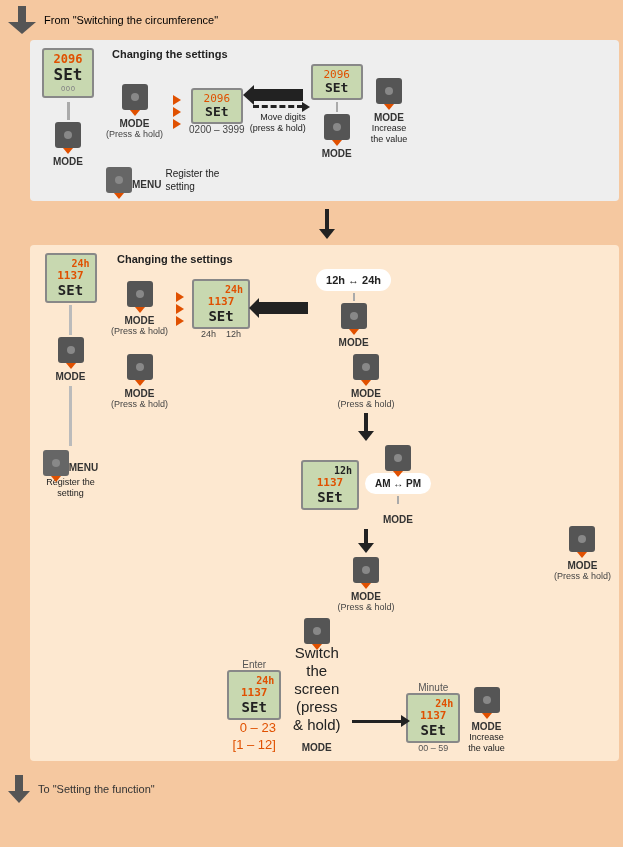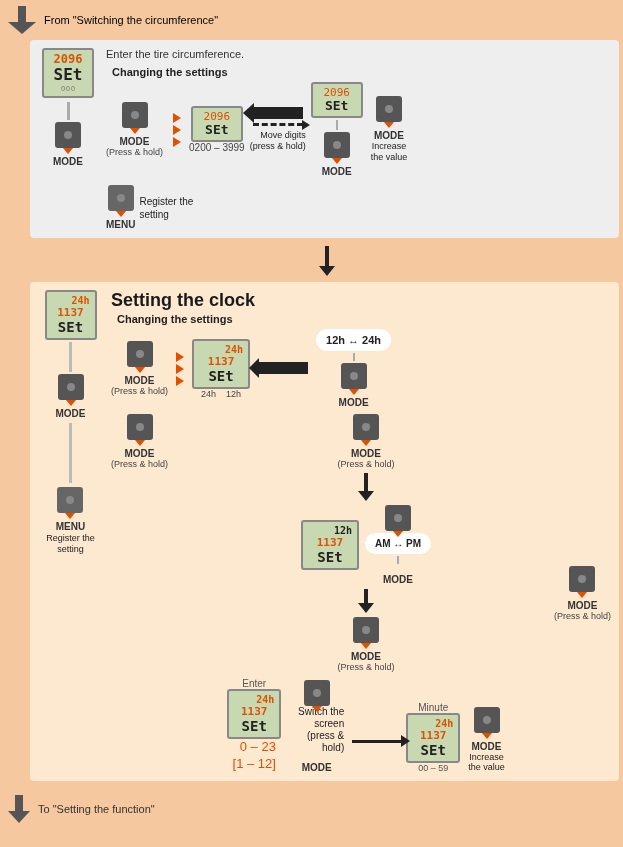--- a/index.html
+++ b/index.html
@@ -239,21 +239,21 @@
       width: 0;
       height: 0;
       border-top: 5px solid transparent;
       border-bottom: 5px solid transparent;
       border-left: 8px solid #e05000;
     }
 
     
     .menu-btn {
       display: flex;
-      flex-direction: column;
+      flex-direction: row;
       align-items: center;
     }
 
     
     .press-hold {
       font-size: 9px;
       color: #444;
     }
   </style>
 </head>
@@ -281,21 +281,20 @@
         <div style="height:18px; width:3px; background:#aaa; margin: 0 auto;"></div>
         <div class="mode-btn" style="margin-top:2px;">
           <div class="mode-btn-icon">
             <div class="orange-arrow"></div>
           </div>
           <div class="mode-label">MODE</div>
         </div>
       </div>
 
       <div class="sub-section-inner">
-        <div class="section-subtitle">Enter the tire circumference.</div>
         <div class="changing-label">Changing the settings</div>
 
         <div style="display:flex; align-items:center; flex-wrap:wrap; gap:4px; margin-top:4px;">
 
           <div class="col" style="margin-right:2px;">
             <div class="mode-btn-icon">
               <div class="orange-arrow"></div>
             </div>
             <div class="mode-label">MODE</div>
             <div class="press-hold">(Press &amp; hold)</div>
@@ -390,21 +389,20 @@
         <div class="menu-btn col">
           <div class="mode-btn-icon" style="background:#666;">
             <div class="orange-arrow"></div>
           </div>
           <div class="mode-label">MENU</div>
         </div>
         <div style="font-size:9px; color:#222; text-align:center; line-height:1.2; margin-top:1px;">Register the<br>setting</div>
       </div>
 
       <div class="sub-section-inner">
-        <div class="section-title">Setting the clock</div>
         <div class="changing-label">Changing the settings</div>
 
         <div style="display:flex; align-items:center; gap:4px; margin-top:4px;">
           <div class="col">
             <div class="mode-btn-icon">
               <div class="orange-arrow"></div>
             </div>
             <div class="mode-label">MODE</div>
             <div class="press-hold">(Press &amp; hold)</div>
           </div>
@@ -507,21 +505,21 @@
                   <div style="font-size:11px; font-weight:bold; color:#e05000;">1137</div>
                   <div style="font-size:14px; font-weight:bold; color:#222;">SEt</div>
                 </div>
                 <div style="font-size:13px; color:#e05000; text-align:right; line-height:1.3;">0 – 23<br>[1 – 12]</div>
               </div>
 
               <div class="col" style="margin: 0 4px;">
                 <div class="mode-btn-icon">
                   <div class="orange-arrow"></div>
                 </div>
-                <div style="font-size:10px; text-align:right; color:#222; max-width:55px; line-height:1.2;">Switch the screen<br>(press &amp; hold)</div>
+                <div style="font-size:15px; text-align:center; color:#222; max-width:55px; line-height:1.2;">Switch the screen<br>(press &amp; hold)</div>
                 <div class="mode-label">MODE</div>
               </div>
 
               <div style="width:50px; height:3px; background:#222; position:relative; margin-bottom:30px;">
                 <div style="position:absolute; right:-8px; top:-5px; border-top:6px solid transparent; border-bottom:6px solid transparent; border-left:9px solid #222;"></div>
               </div>
 
               <div class="col">
                 <div style="font-size:10px; color:#555;">Minute</div>
                 <div class="lcd-display" style="min-width:54px;">

